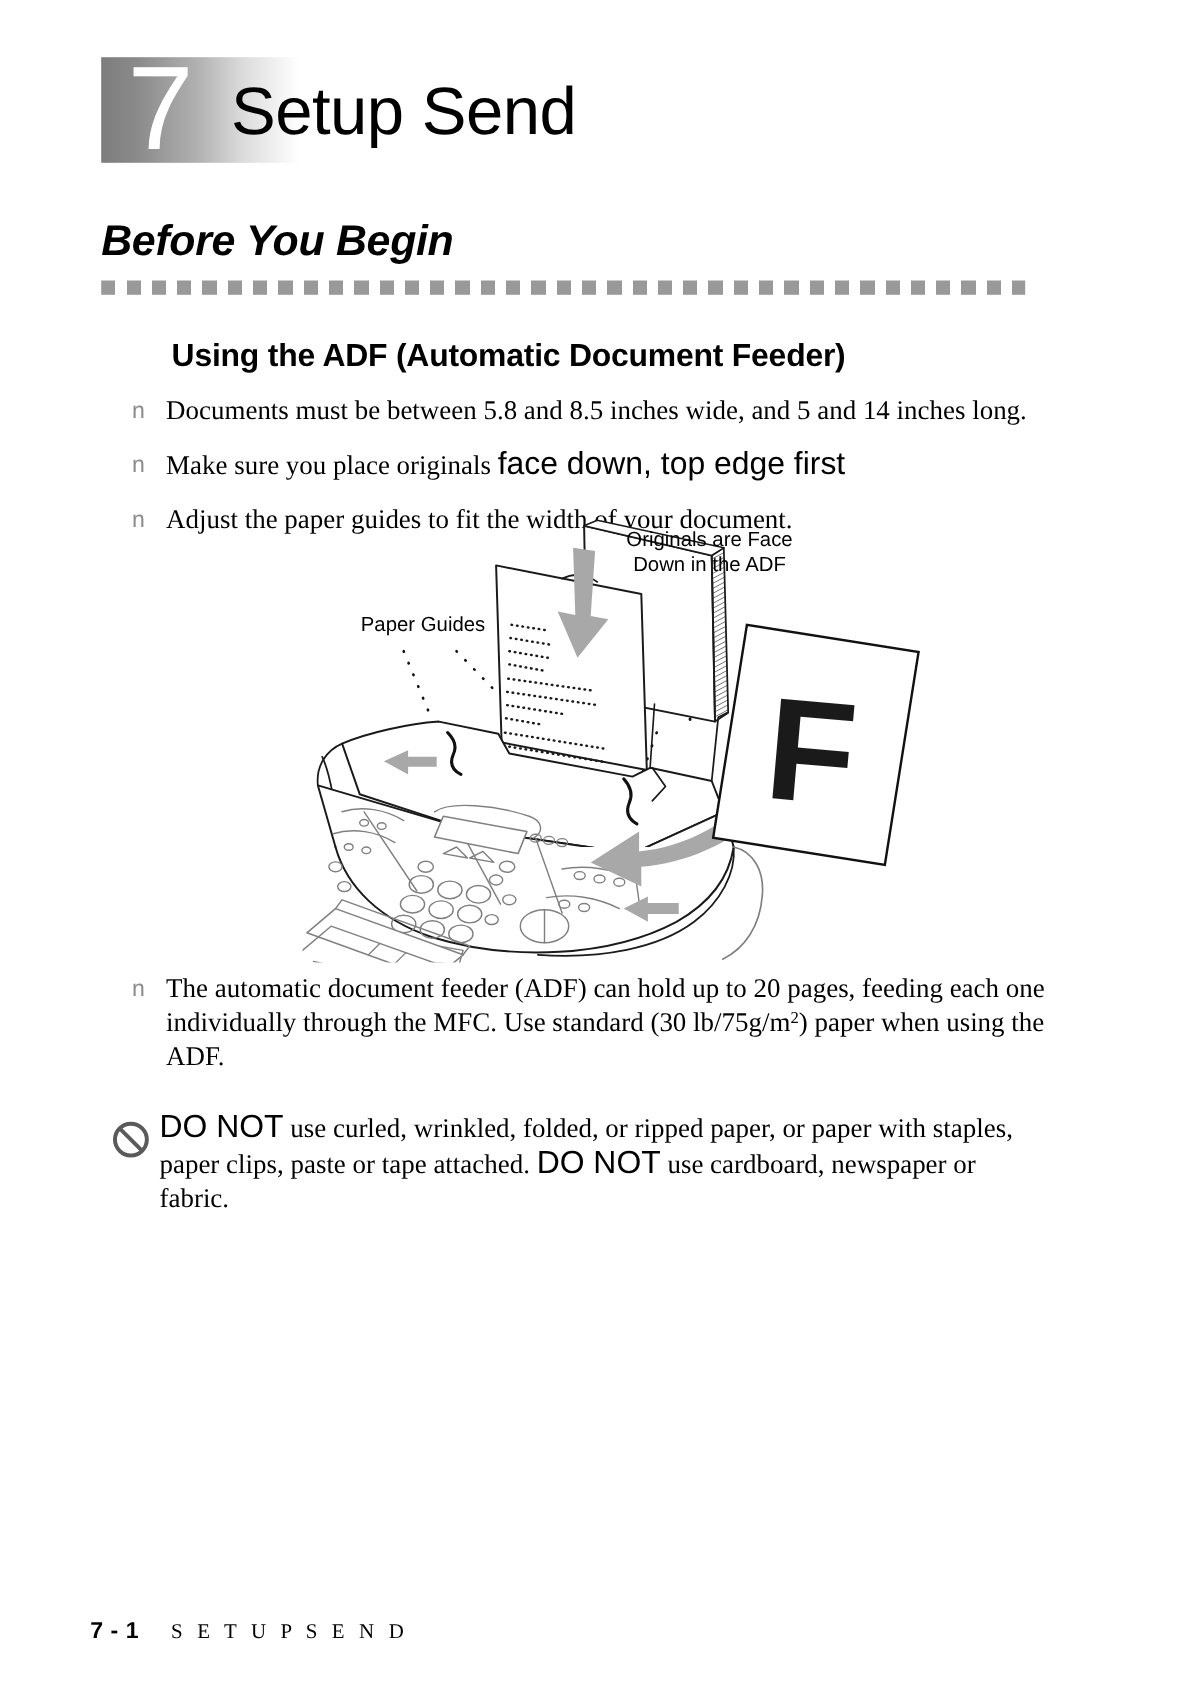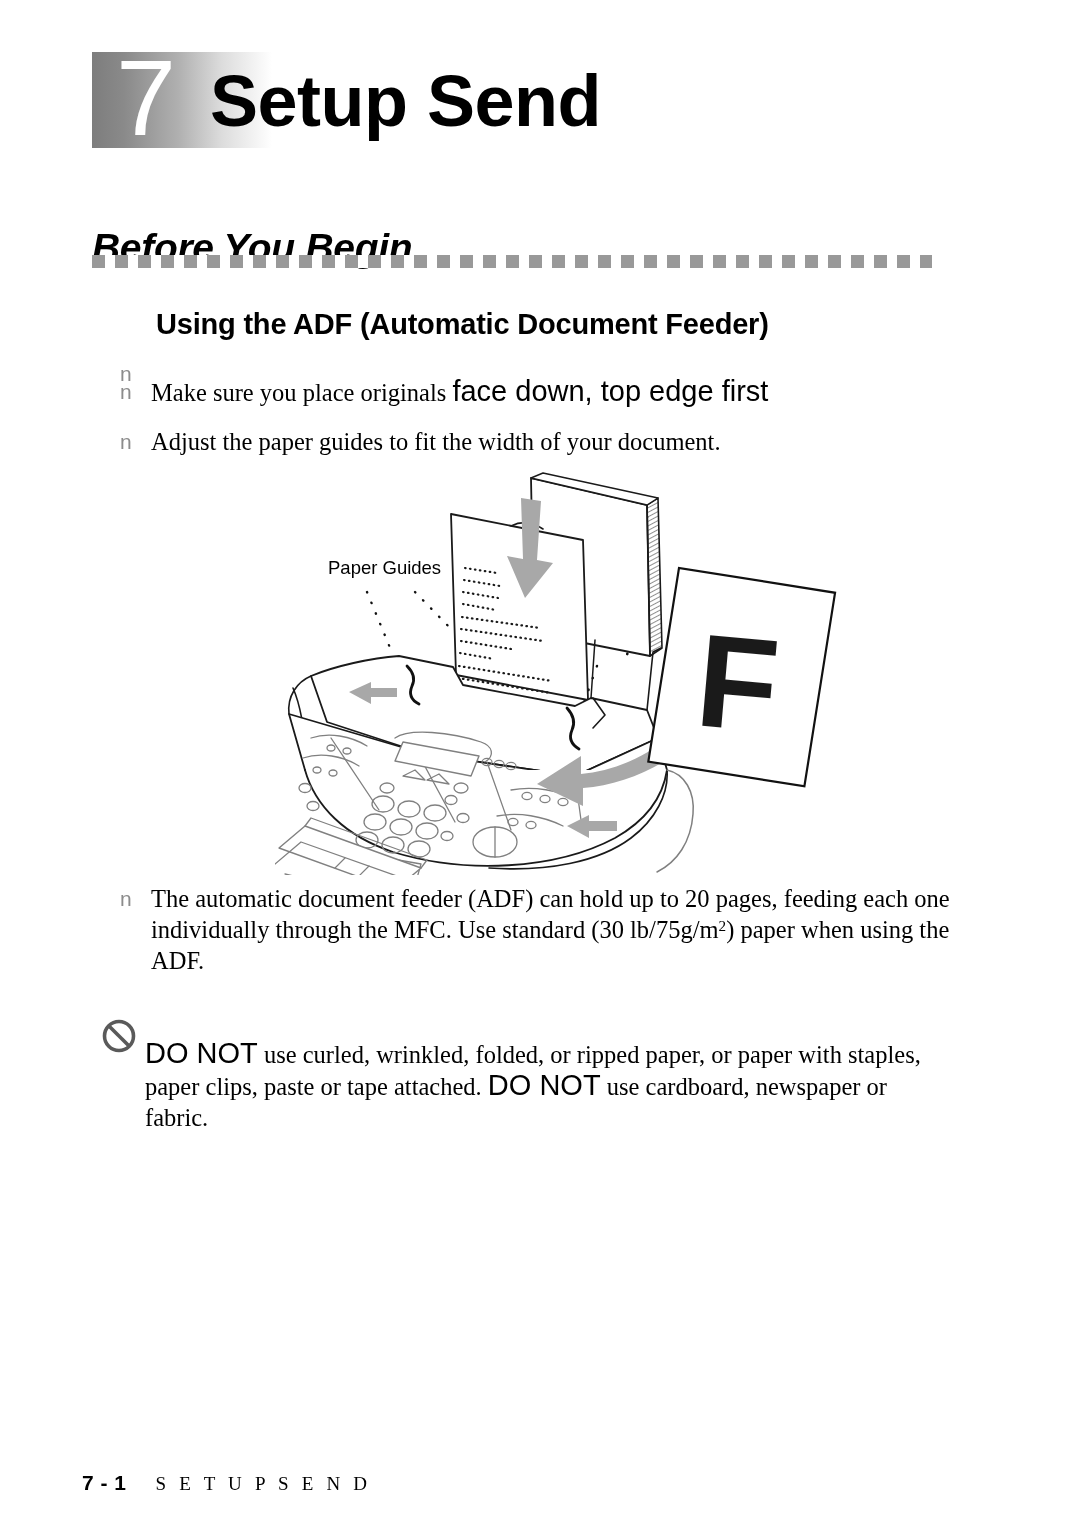--- a/index.html
+++ b/index.html
@@ -47,41 +47,40 @@
     font-size: 108px;
     line-height: 108px;
     font-weight: 400;
     color: #ffffff;
   }
   .chapter-title {
     position: absolute;
     left: 118px;
     top: 16px;
     font-family: "Liberation Sans", "DejaVu Sans", sans-serif;
-    font-size: 72px;
+    font-size: 61px;
     line-height: 66px;
-    font-weight: 700;
+    font-weight: 400;
     color: #000000;
     letter-spacing: -0.5px;
     white-space: nowrap;
   }
 
   
   .section-heading {
     position: absolute;
     left: 92px;
     top: 198px;
     font-family: "Liberation Sans", "DejaVu Sans", sans-serif;
     font-size: 39px;
     line-height: 44px;
     font-weight: bold;
     font-style: italic;
     letter-spacing: -0.3px;
     white-space: nowrap;
-    margin-top: 28px;
   }
   .section-rule {
     position: absolute;
     left: 92px;
     top: 255px;
     width: 840px;
     height: 13px;
     background-image: repeating-linear-gradient(
       to right,
       #999999 0px, #999999 13px,
@@ -179,21 +178,20 @@
     left: 0;
     top: 8px;
     width: 36px;
     height: 36px;
   }
   .note-body {
     padding-left: 44px;
     font-family: "Liberation Serif", "DejaVu Serif", serif;
     font-size: 24.5px;
     line-height: 31px;
-    margin-top: 28px;
   }
 
   
   .footer {
     position: absolute;
     left: 82px;
     top: 1471px;
     display: flex;
     align-items: flex-end;
   }
@@ -222,33 +220,38 @@
   </div>
 
   <div class="section-heading">Before You Begin</div>
   <div class="section-rule"></div>
 
   <div class="sub-heading">Using the ADF (Automatic Document Feeder)</div>
 
   <div class="bullet-list top">
     <div class="bullet-item">
       <span class="bullet-marker">n</span>
+      <span>Documents must be between 5.8 and 8.5 inches wide, and 5 and 14 inches long.</span>
     </div>
     <div class="bullet-item">
       <span class="bullet-marker">n</span>
       <span>Make sure you place originals </span><span class="sans">face down, top edge first</span>
     </div>
     <div class="bullet-item">
       <span class="bullet-marker">n</span>
       <span>Adjust the paper guides to fit the width of your document.</span>
     </div>
   </div>
 
   <div class="figure">
 
+    <div class="fig-label originals">
+      <div>Originals are Face</div>
+      <div>Down in the ADF</div>
+    </div>
 
     <div class="fig-label guides">Paper Guides</div>
 
     <svg width="640" height="405" viewBox="0 0 640 405">
       <defs>
         <pattern id="hatch" width="4" height="4" patternUnits="userSpaceOnUse" patternTransform="rotate(62)">
           <line x1="0" y1="0" x2="0" y2="4" stroke="#333" stroke-width="1.1"></line>
         </pattern>
       </defs>
 

